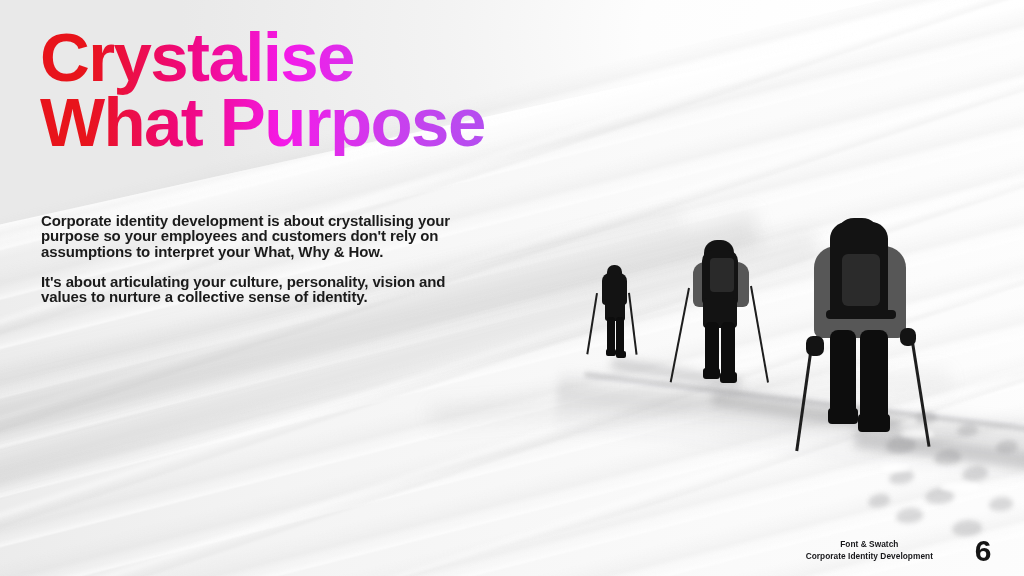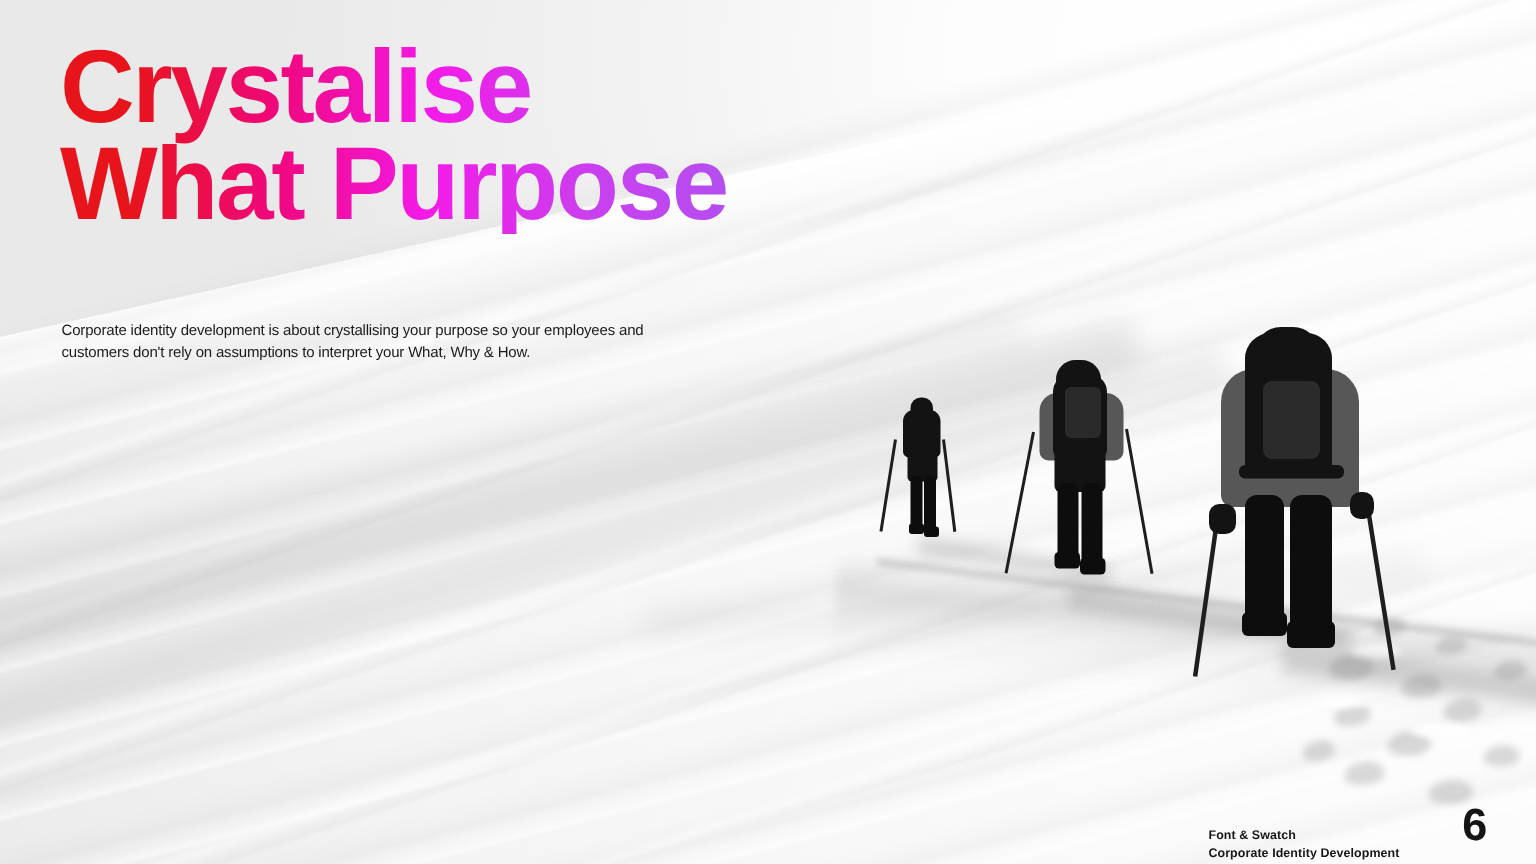--- a/index.html
+++ b/index.html
@@ -207,41 +207,40 @@
     background-clip: text;
     color: transparent;
     -webkit-text-fill-color: transparent;
     white-space: pre-line;
   }
 
   .body-copy {
     position: absolute;
     left: 41px;
     width: 430px;
-    font-size: 10px;
-    font-weight: normal;
+    font-size: 15px;
+    font-weight: bold;
     line-height: 15.3px;
     color: #1b1b1b;
     letter-spacing: -0.12px;
     margin: 0;
   }
   .body-copy.p1 { top: 213px; }
   .body-copy.p2 { top: 274px; }
 
   .footer {
     position: absolute;
     right: 91px;
     top: 539px;
-    text-align: left;
+    text-align: center;
     font-size: 8.3px;
     font-weight: bold;
     line-height: 11.5px;
     color: #17171a;
     letter-spacing: 0.05px;
-    margin-top: 12px;
   }
   .footer div { white-space: nowrap; }
 
   .page-number {
     position: absolute;
     right: 33px;
     top: 536px;
     font-size: 30px;
     font-weight: bold;
     color: #141414;
@@ -330,20 +329,21 @@
       <div class="lg" style="left:36px;top:190px;width:30px;height:16px;border-radius:4px;"></div>
       <div class="lg" style="left:66px;top:196px;width:32px;height:18px;border-radius:4px;"></div>
     </div>
   </div>
 
   <h1 class="headline">Crystalise
 What Purpose</h1>
 
   <p class="body-copy p1">Corporate identity development is about crystallising your purpose so your employees and customers don't rely on assumptions to interpret your What, Why &amp; How.</p>
 
+  <p class="body-copy p2">It's about articulating your culture, personality, vision and values to nurture a collective sense of identity.</p>
 
   <div class="footer">
     <div>Font &amp; Swatch</div>
     <div>Corporate Identity Development</div>
   </div>
 
   <div class="page-number">6</div>
 
 </div>
 

